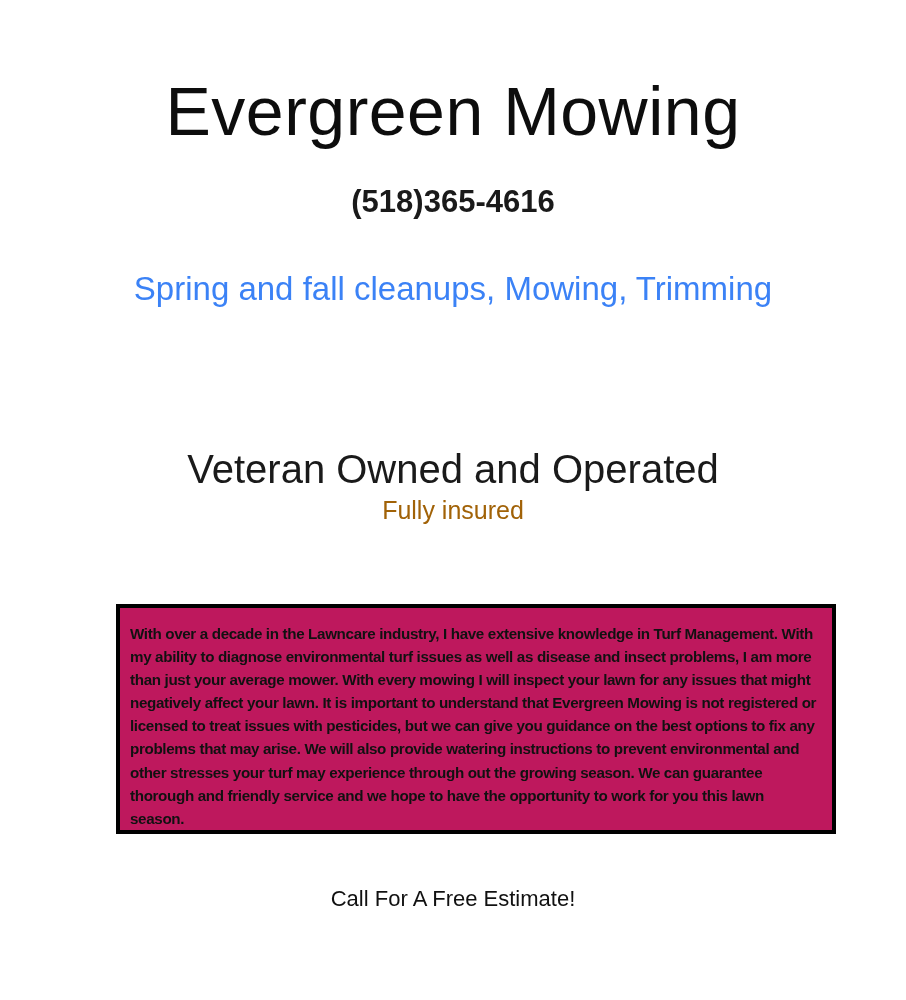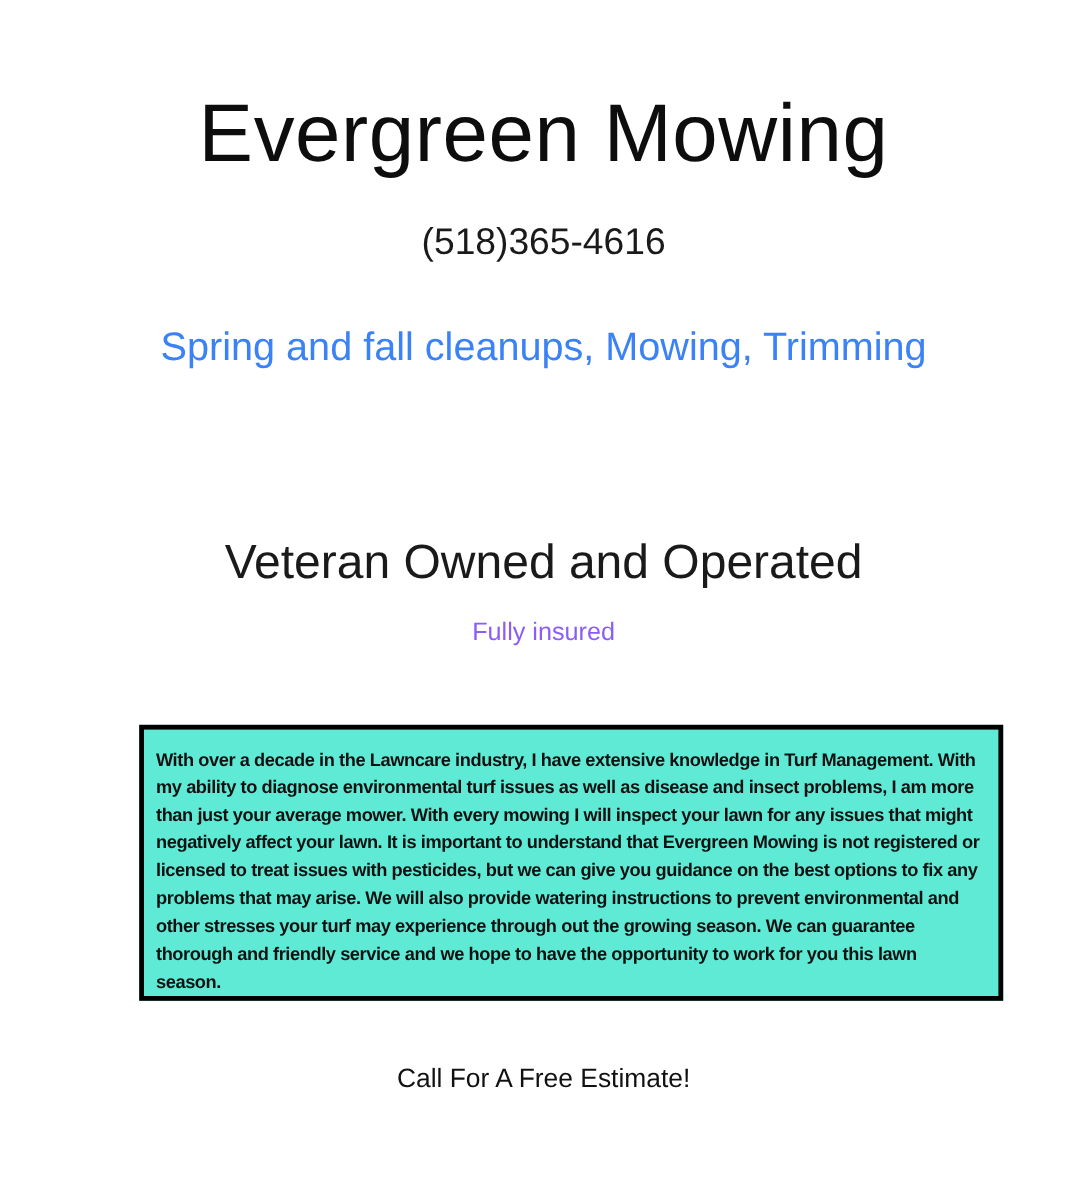--- a/index.html
+++ b/index.html
@@ -2,27 +2,27 @@
 <html><head>
   <meta charset="utf-8">
   <style>
     html, body { margin: 0; padding: 0; background: #ffffff; }
     body {
       width: 906px; height: 1000px; position: relative; overflow: hidden;
       font-family: "Liberation Sans", "DejaVu Sans", sans-serif; color: #111111;
     }
     .center { position: absolute; left: 0; width: 906px; text-align: center; white-space: nowrap; }
     .title { top: 72px; font-size: 68px; letter-spacing: 0.5px; color: #0d0d0d; }
-    .phone { top: 184px; font-size: 31px; color: #1a1a1a; }
+    .phone { top: 184px; font-size: 31px; color: #1a1a1a; font-weight: bold; }
     .services { top: 270px; font-size: 33px; color: #3b82f6; }
     .veteran { top: 447px; font-size: 40px; color: #1a1a1a; text-align: center; }
-    .insured { top: 515px; font-size: 21px; color: #8b5cf6; }
+    .insured { top: 496px; font-size: 25px; color: #a16207; }
     .about-box {
       position: absolute; left: 116px; top: 604px; width: 712px; height: 222px;
-      border: 4px solid #000000; background: #5eead4; box-sizing: content-box;
+      border: 4px solid #000000; background: #be185d; box-sizing: content-box;
     }
     .about-text {
       position: absolute; left: 10px; top: 14px; width: 702px;
       font-size: 15.2px; line-height: 23.1px; font-weight: bold; color: #111111;
       letter-spacing: -0.35px; white-space: pre-line;
     }
     .cta { top: 886px; font-size: 22px; color: #111111; }
   </style>
 </head>
 <body>

